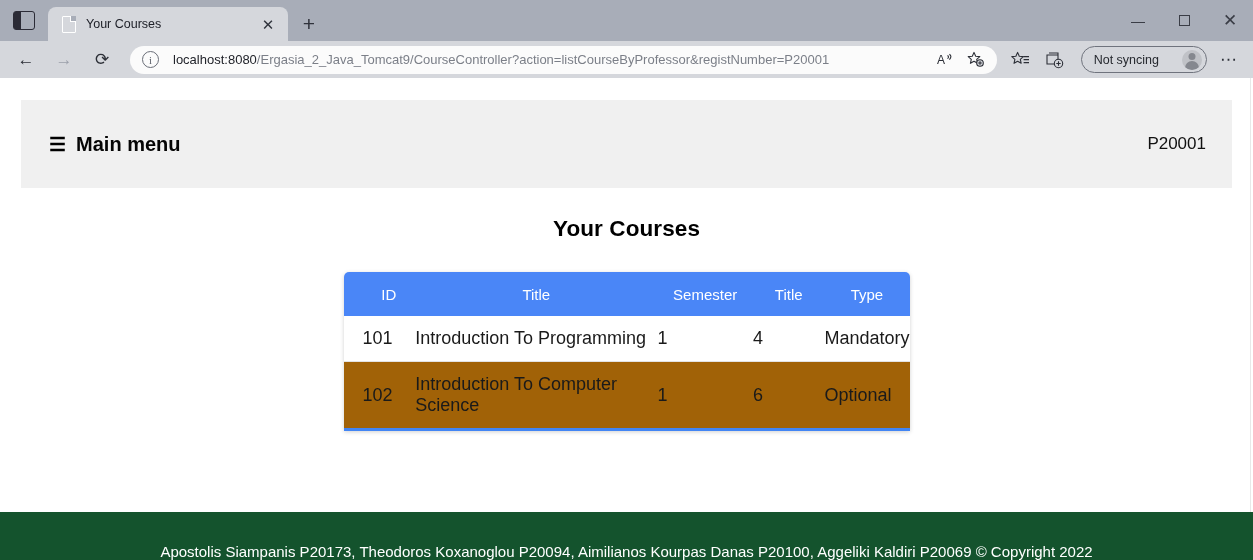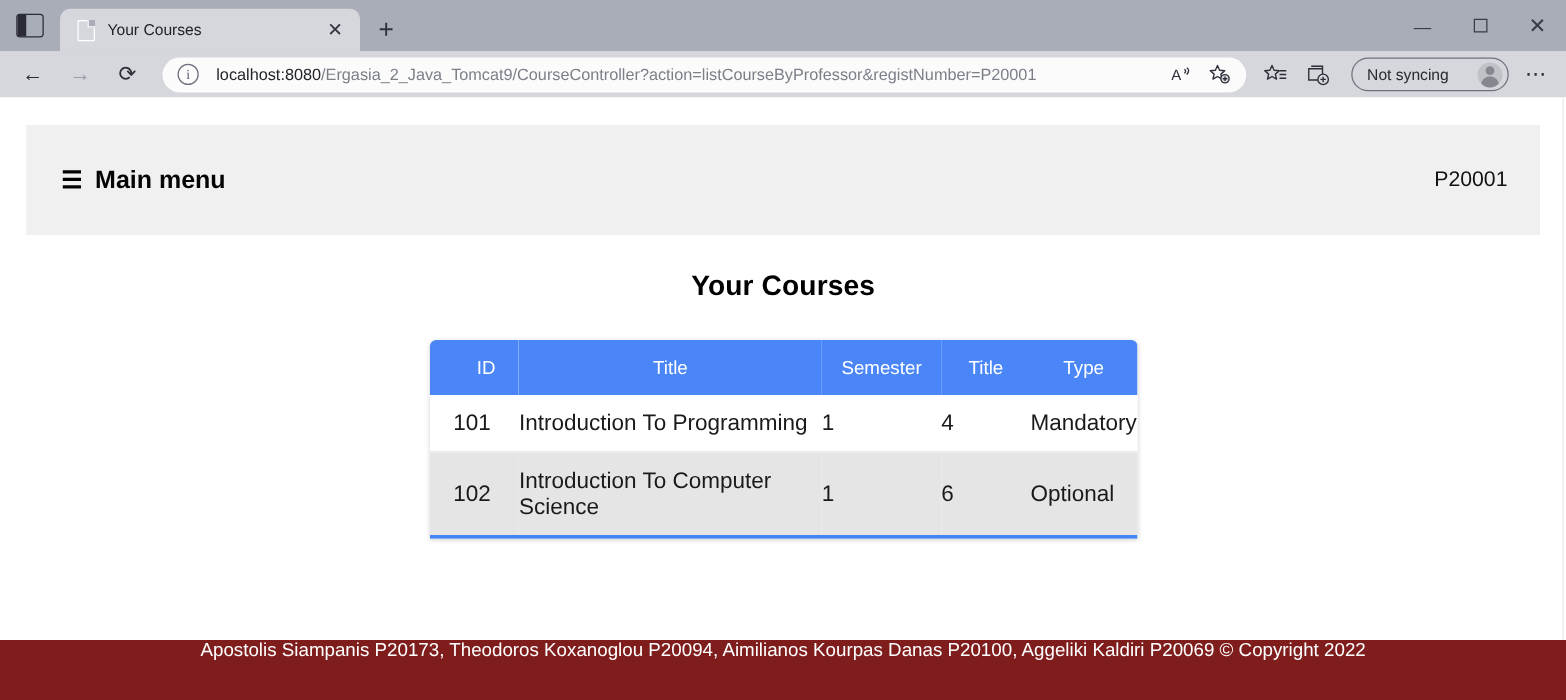--- a/index.html
+++ b/index.html
@@ -249,37 +249,37 @@
   thead th:first-child { border-radius: 5px 0 0 0; }
   thead th:last-child  { border-radius: 0 5px 0 0; margin-top: 18px; }
   tbody td {
     font-size: 18px;
     color: #1a1a1a;
     padding: 12px 0;
     height: 41px;
     text-align: left;
   }
   tbody tr.odd  { background: #ffffff; }
-  tbody tr.even { background: #e5e5e5; }
+  tbody tr.even { background: #a16207; }
   tbody tr + tr td { border-top: 1px solid #e3e3e3; }
 
   .col-id       { width: 72px;  padding-left: 19px !important; }
   .col-title    { width: 244px; }
   .col-semester { width: 96px;  }
   .col-hours    { width: 72px;  }
   .col-type     { width: 82px;  }
 
   footer {
     position: absolute;
     left: 0; bottom: 0;
     width: 1253px;
-    background: #7f1d1d;
+    background: #14532d;
     height: 48px;
     display: flex;
-    align-items: flex-start;
+    align-items: flex-end;
     justify-content: center;
     color: #ffffff;
     font-size: 15px;
   }
 </style>
 </head>
 <body>
 
 <div class="browser">
 

